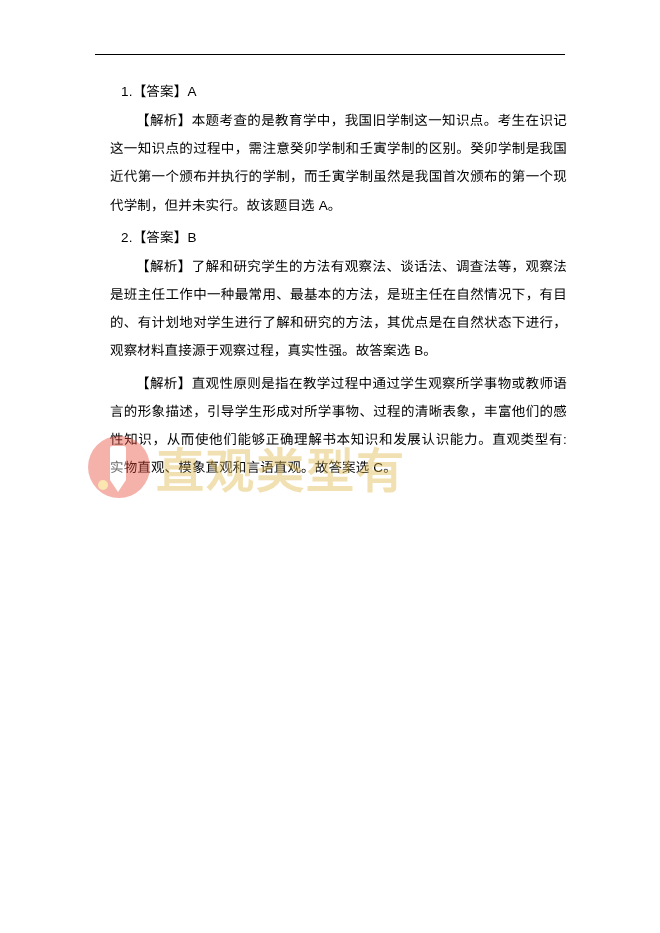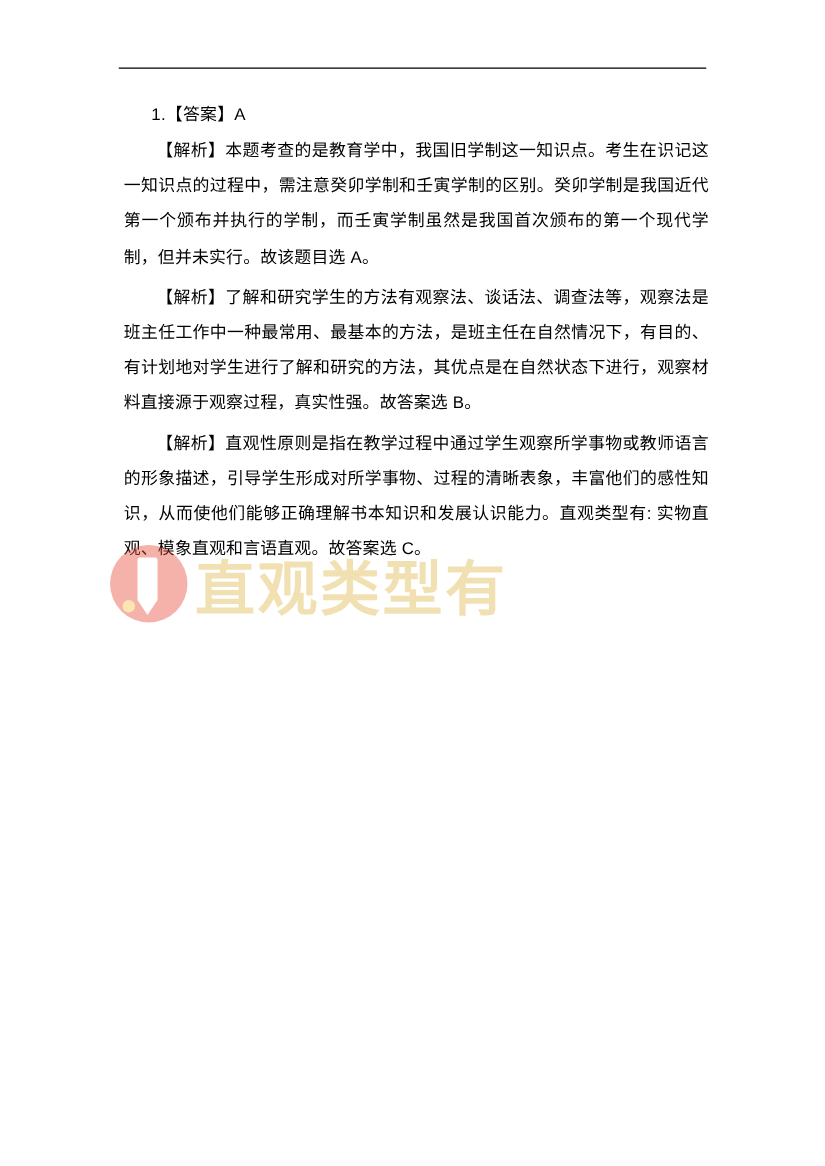--- a/index.html
+++ b/index.html
@@ -39,21 +39,21 @@
   .qline {
     font-size: 13.5px;
     line-height: 28px;
     margin: 0 0 1px 0;
     text-indent: 26px;
     letter-spacing: 0.2px;
   }
   .para {
     font-size: 13.5px;
     line-height: 28.2px;
-    margin: 0 0 2px 4px;
+    margin: 0 0 2px 15px;
     text-indent: 26px;
     text-align: justify;
     text-justify: inter-ideograph;
     letter-spacing: 0.15px;
   }
   .blk {
     margin-bottom: 4px;
   }
   .ans {
     letter-spacing: 0.2px;
@@ -135,20 +135,21 @@
   <div class="top-rule"></div>
 
   <div class="content">
 
     <div class="blk">
       <p class="qline"><span>1.</span><span>【答案】</span><span class="ans">A</span></p>
       <p class="para"><span>【解析】</span><span>本题考查的是教育学中，我国旧学制这一知识点。考生在识记这一知识点的过程中，需注意癸卯学制和壬寅学制的区别。癸卯学制是我国近代第一个颁布并执行的学制，而壬寅学制虽然是我国首次颁布的第一个现代学制，但并未实行。故该题目选 A。</span></p>
     </div>
 
     <div class="blk">
+      <p class="qline"><span>2.</span><span>【答案】</span><span class="ans">B</span></p>
       <p class="para"><span>【解析】</span><span>了解和研究学生的方法有观察法、谈话法、调查法等，观察法是班主任工作中一种最常用、最基本的方法，是班主任在自然情况下，有目的、有计划地对学生进行了解和研究的方法，其优点是在自然状态下进行，观察材料直接源于观察过程，真实性强。故答案选 B。</span></p>
     </div>
 
     <div class="blk">
       <p class="para"><span>【解析】</span><span>直观性原则是指在教学过程中通过学生观察所学事物或教师语言的形象描述，引导学生形成对所学事物、过程的清晰表象，丰富他们的感性知识，从而使他们能够正确理解书本知识和发展认识能力。直观类型有: 实物直观、模象直观和言语直观。故答案选 C。</span></p>
     </div>
 
     <div class="blk">
     </div>
 

